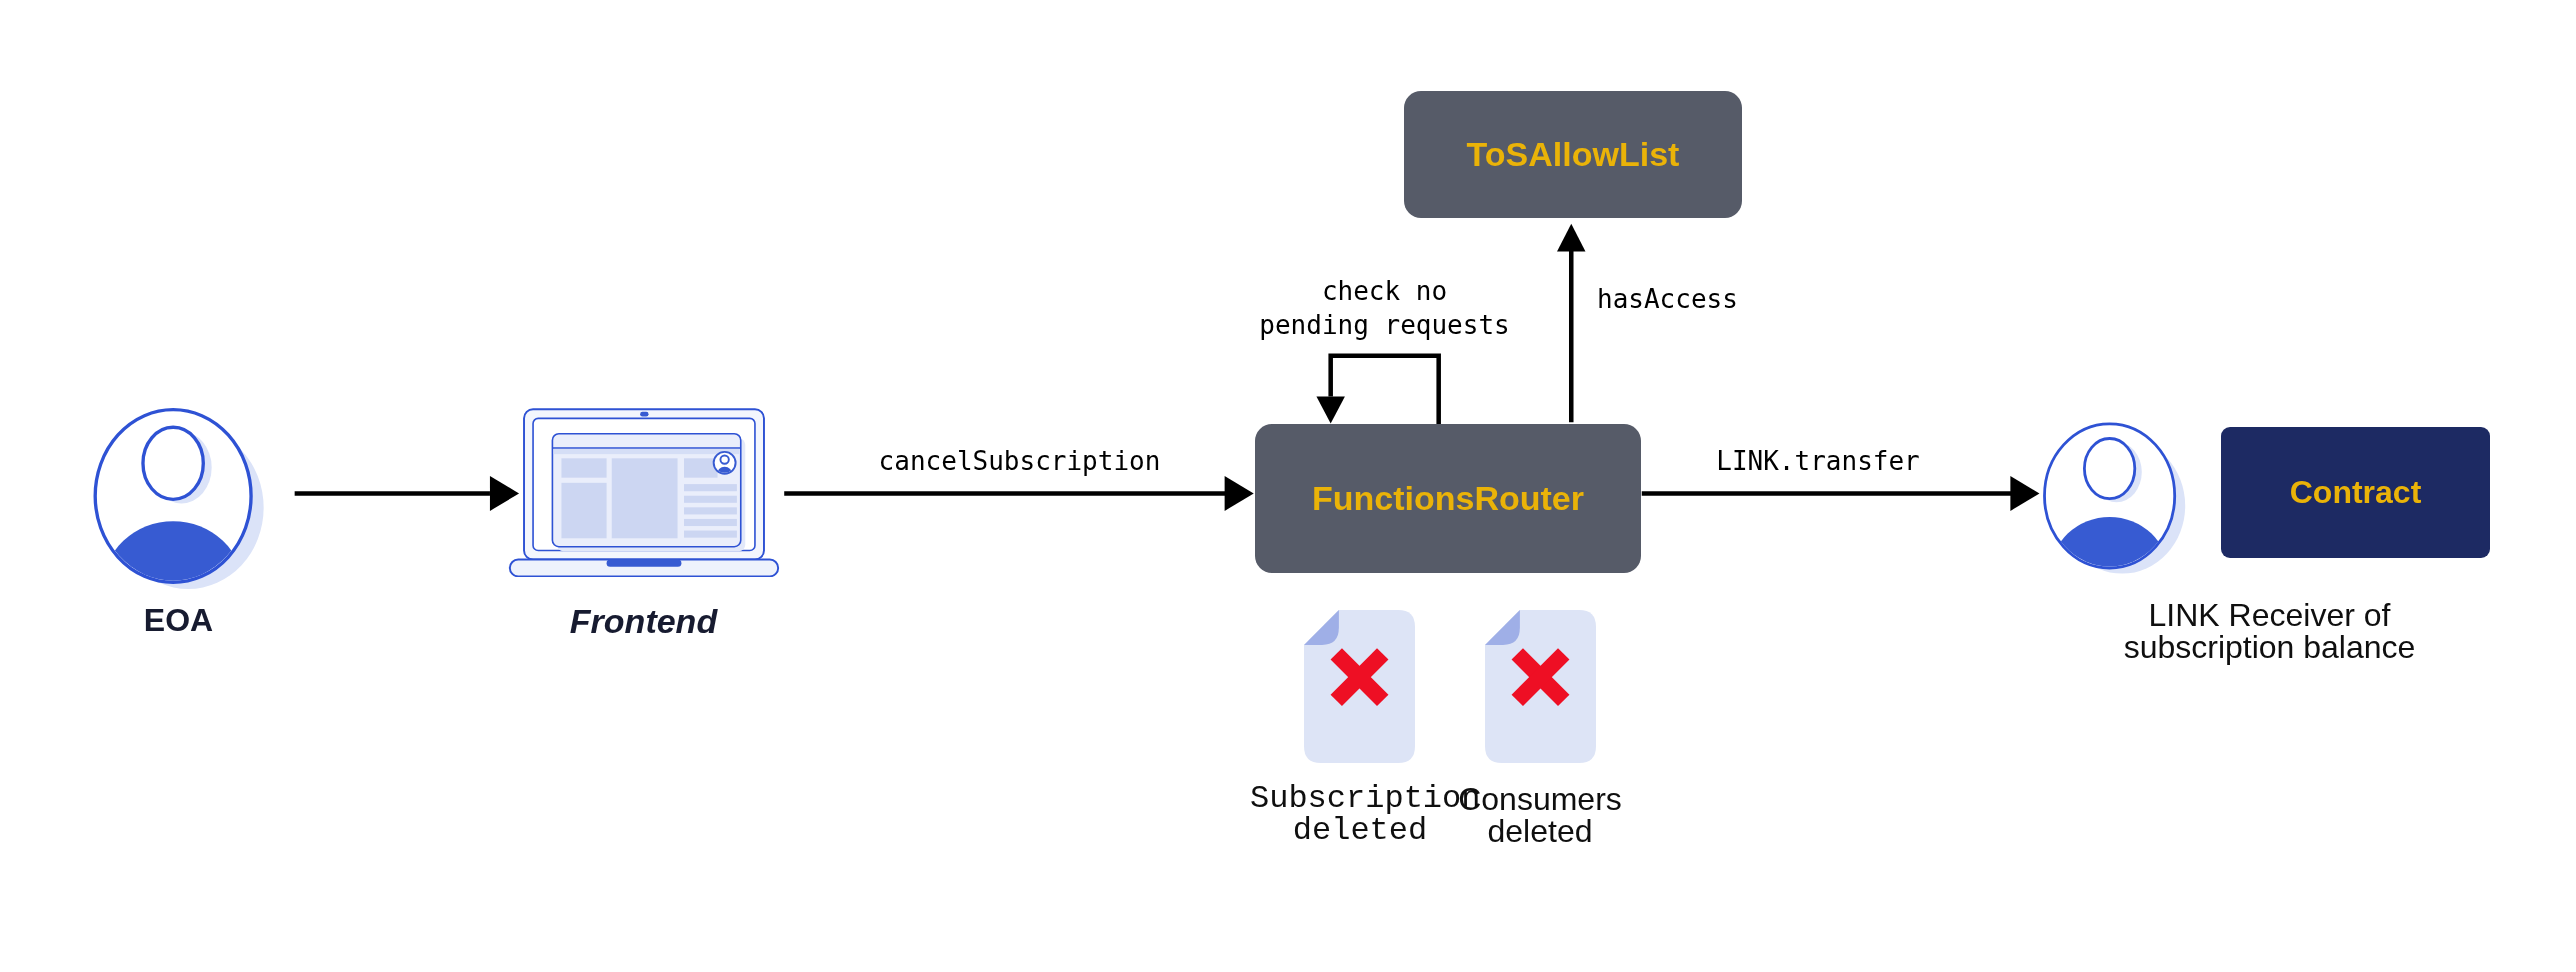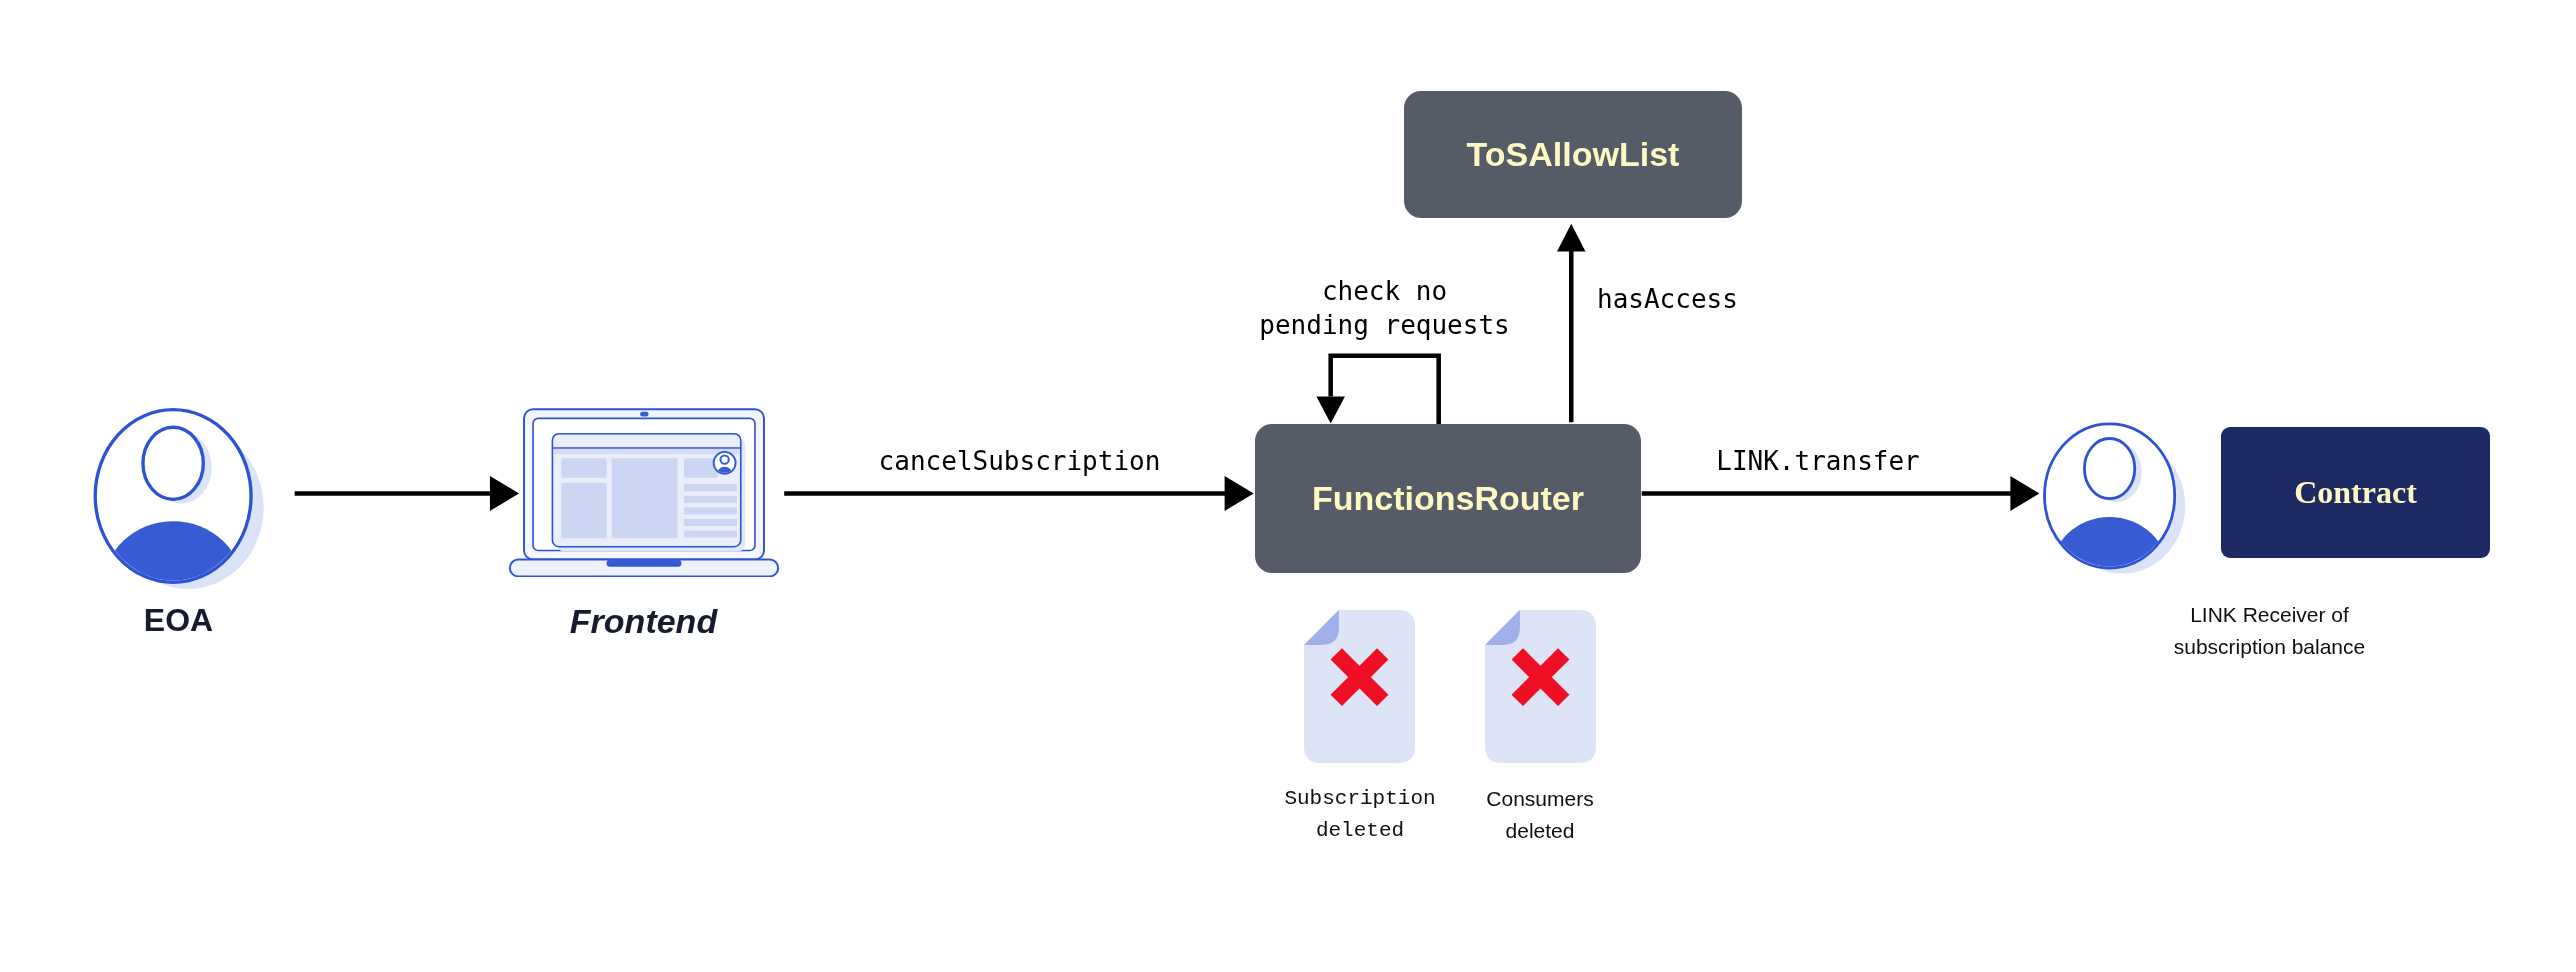--- a/index.html
+++ b/index.html
@@ -21,31 +21,31 @@
     font-family:"Liberation Sans",sans-serif;overflow:hidden;
   }
   .wires{position:absolute;left:0;top:0;width:2576px;height:972px;}
   .abs{position:absolute;}
   .node-label{
     position:absolute;text-align:center;font-weight:700;color:var(--ink);
     font-size:32px;letter-spacing:0px;
   }
   .box{
     position:absolute;display:flex;align-items:center;justify-content:center;
-    color:#fef9c3;font-weight:700;
+    color:#eab308;font-weight:700;
   }
   .box.slate{background:var(--slate);border-radius:17px;font-size:34px;}
   .box.navy{background:var(--navy);border-radius:9px;font-size:32px;}
   .code-label{
     position:absolute;font-family:"DejaVu Sans Mono","Liberation Mono",monospace;
     font-size:26px;color:#000000;white-space:pre-line;line-height:34px;
   }
   .code-label.centered{text-align:center;}
   .caption{
-    position:absolute;text-align:center;font-size:21px;line-height:32px;
+    position:absolute;text-align:center;font-size:32px;line-height:32px;
     color:var(--black);white-space:pre-line;font-weight:400;
   }
 </style>
 </head>
 <body>
 
 <div class="canvas">
 
   <svg class="wires" viewBox="0 0 3982 1503">
     <g stroke="#000000" stroke-width="7" fill="none">
@@ -135,21 +135,21 @@
     <clipPath id="clipB">
         <ellipse cx="98" cy="112" rx="91" ry="101"></ellipse>
       </clipPath>
     <g clip-path="url(#clipB)">
       <ellipse cx="98" cy="222" rx="84" ry="80" fill="var(--blue)"></ellipse>
     </g>
     <ellipse cx="108" cy="78" rx="36" ry="43" fill="var(--lav)"></ellipse>
     <ellipse cx="98" cy="73" rx="36" ry="43" fill="#ffffff" stroke="var(--blue-line)" stroke-width="4"></ellipse>
   </svg>
 
-  <div class="box navy" style="left:2221px;top:427px;width:269px;height:131px;font-family:Liberation Serif, serif;">
+  <div class="box navy" style="left:2221px;top:427px;width:269px;height:131px;">
     <span>Contract</span>
   </div>
 
   <div class="caption" style="left:2095px;top:599px;width:349px;">LINK Receiver of
 subscription balance</div>
 
   <svg class="abs" style="left:1304px;top:610px;" width="111" height="153" viewBox="0 0 172 237">
     <path d="M54 0 H146 Q172 0 172 26 V211 Q172 237 146 237 H26 Q0 237 0 211 V54 Z" fill="var(--lav2)"></path>
     <path d="M54 0 L0 54 L28 54 Q54 54 54 28 Z" fill="var(--fold)"></path>
     <g stroke="var(--red)" stroke-width="25" stroke-linecap="butt">

